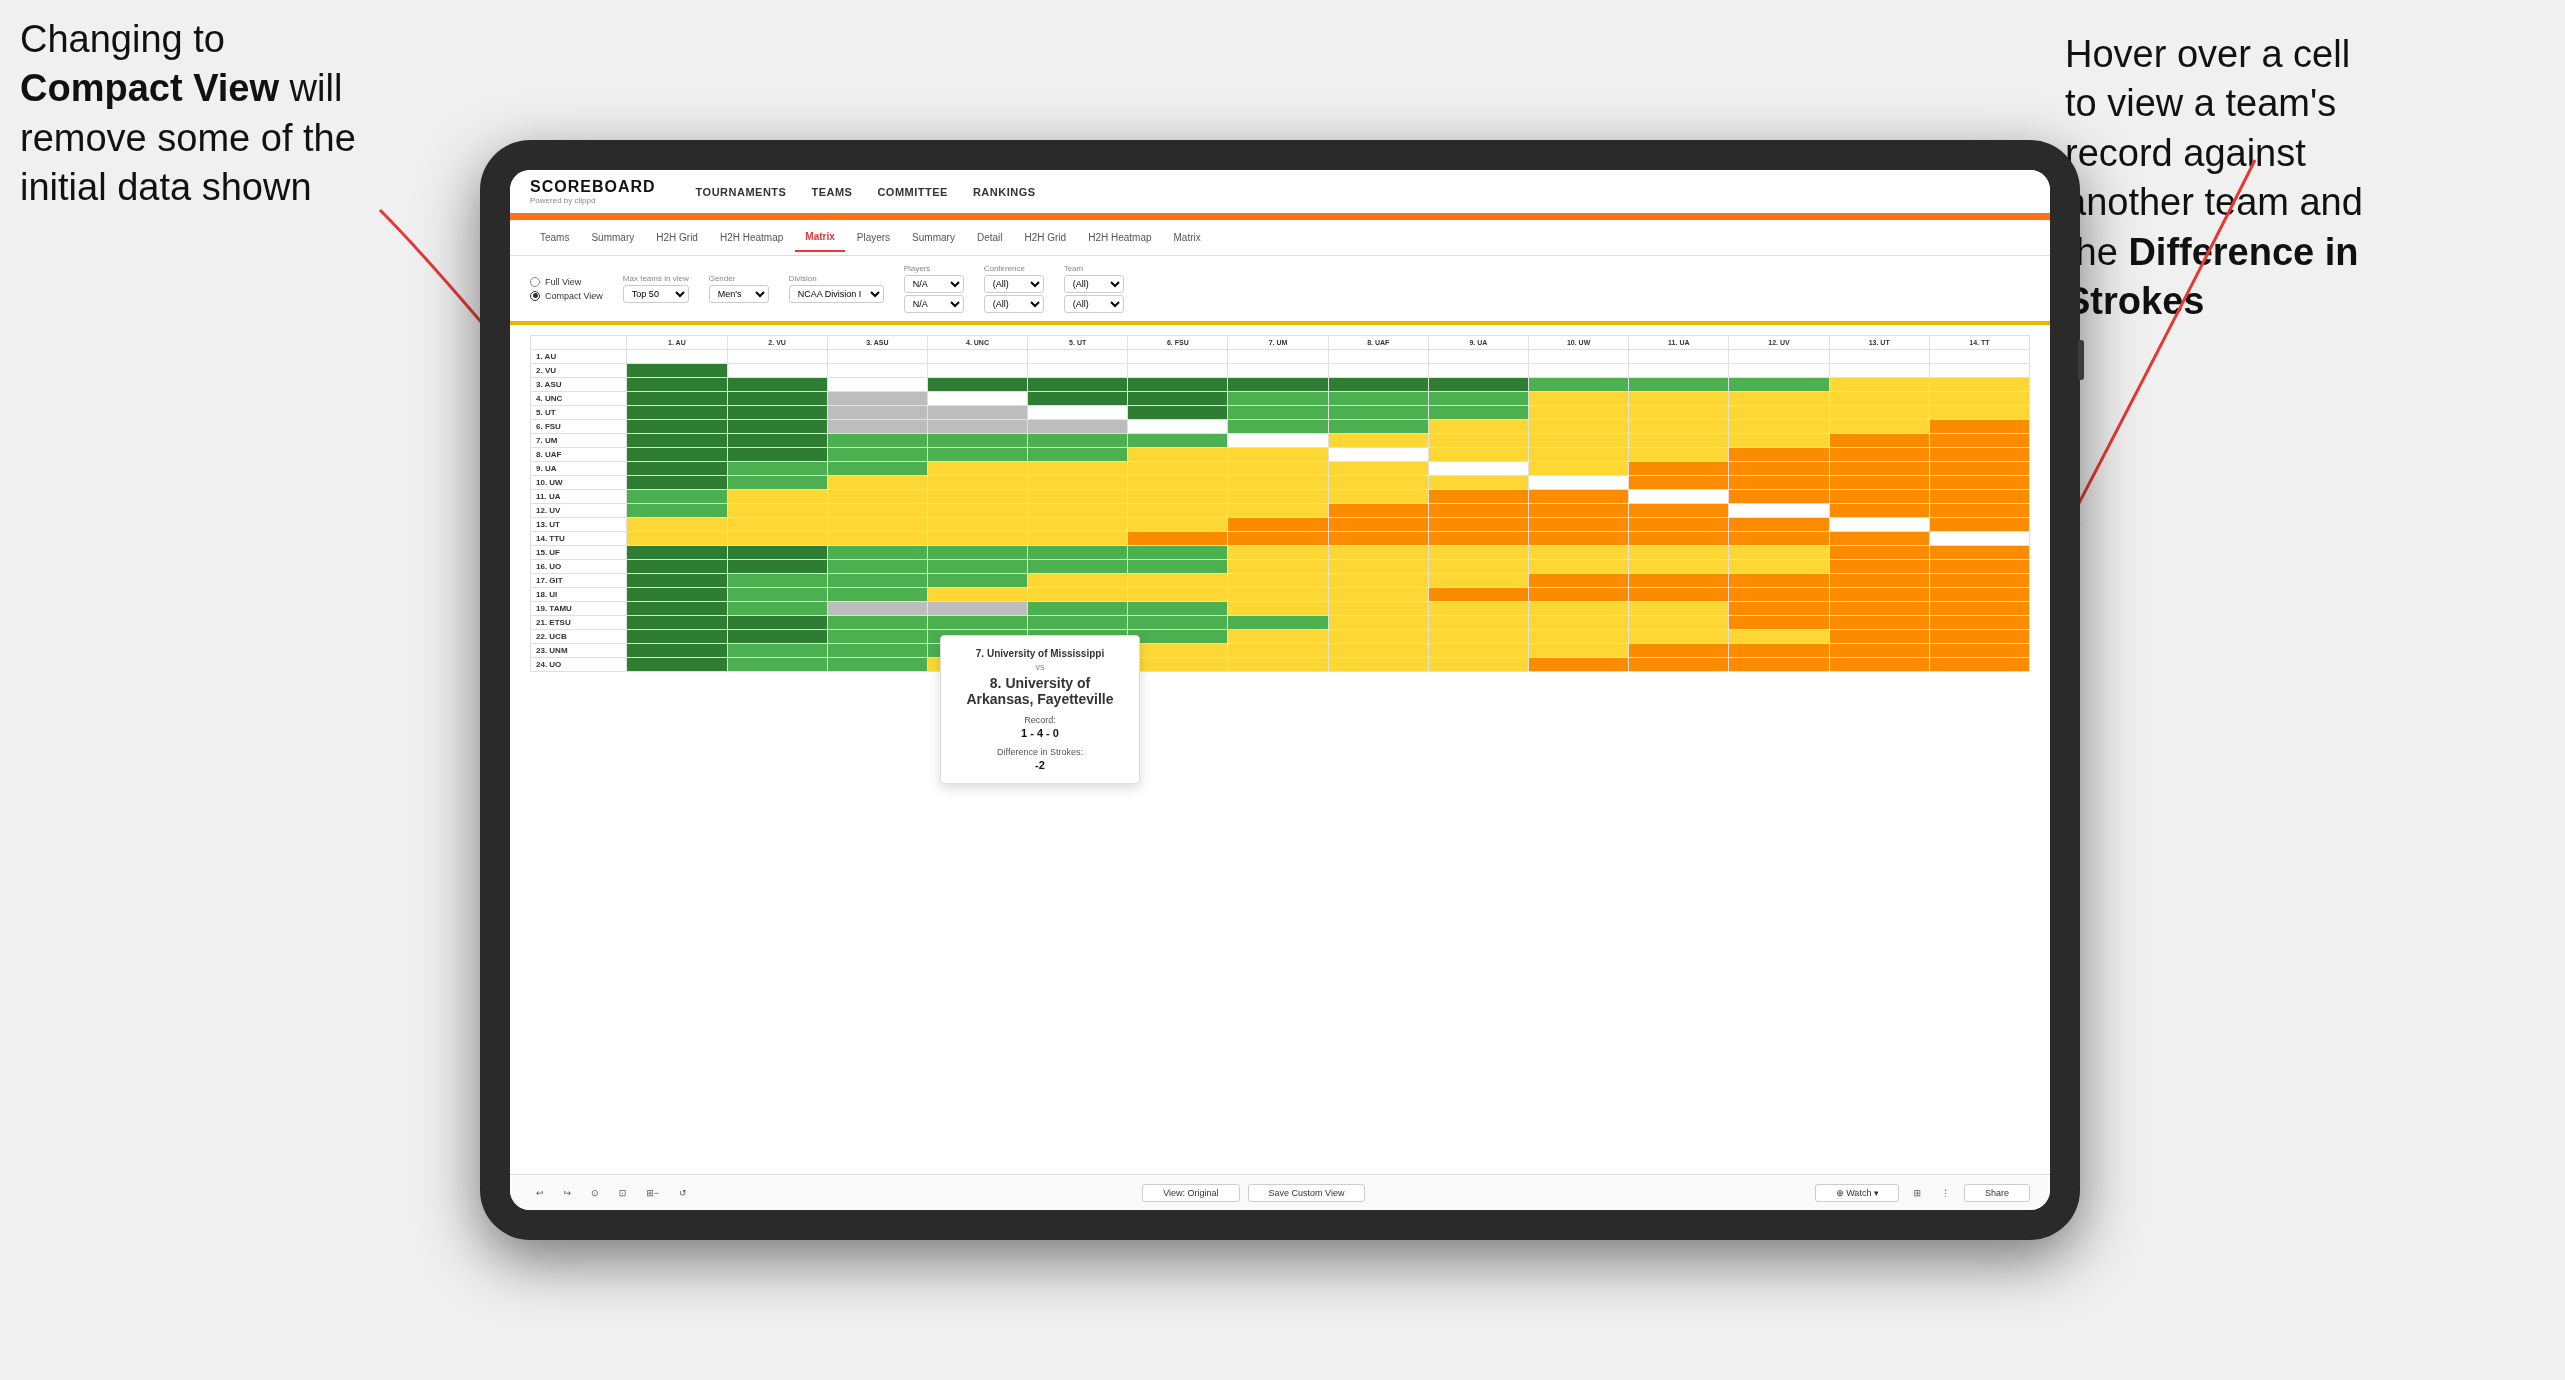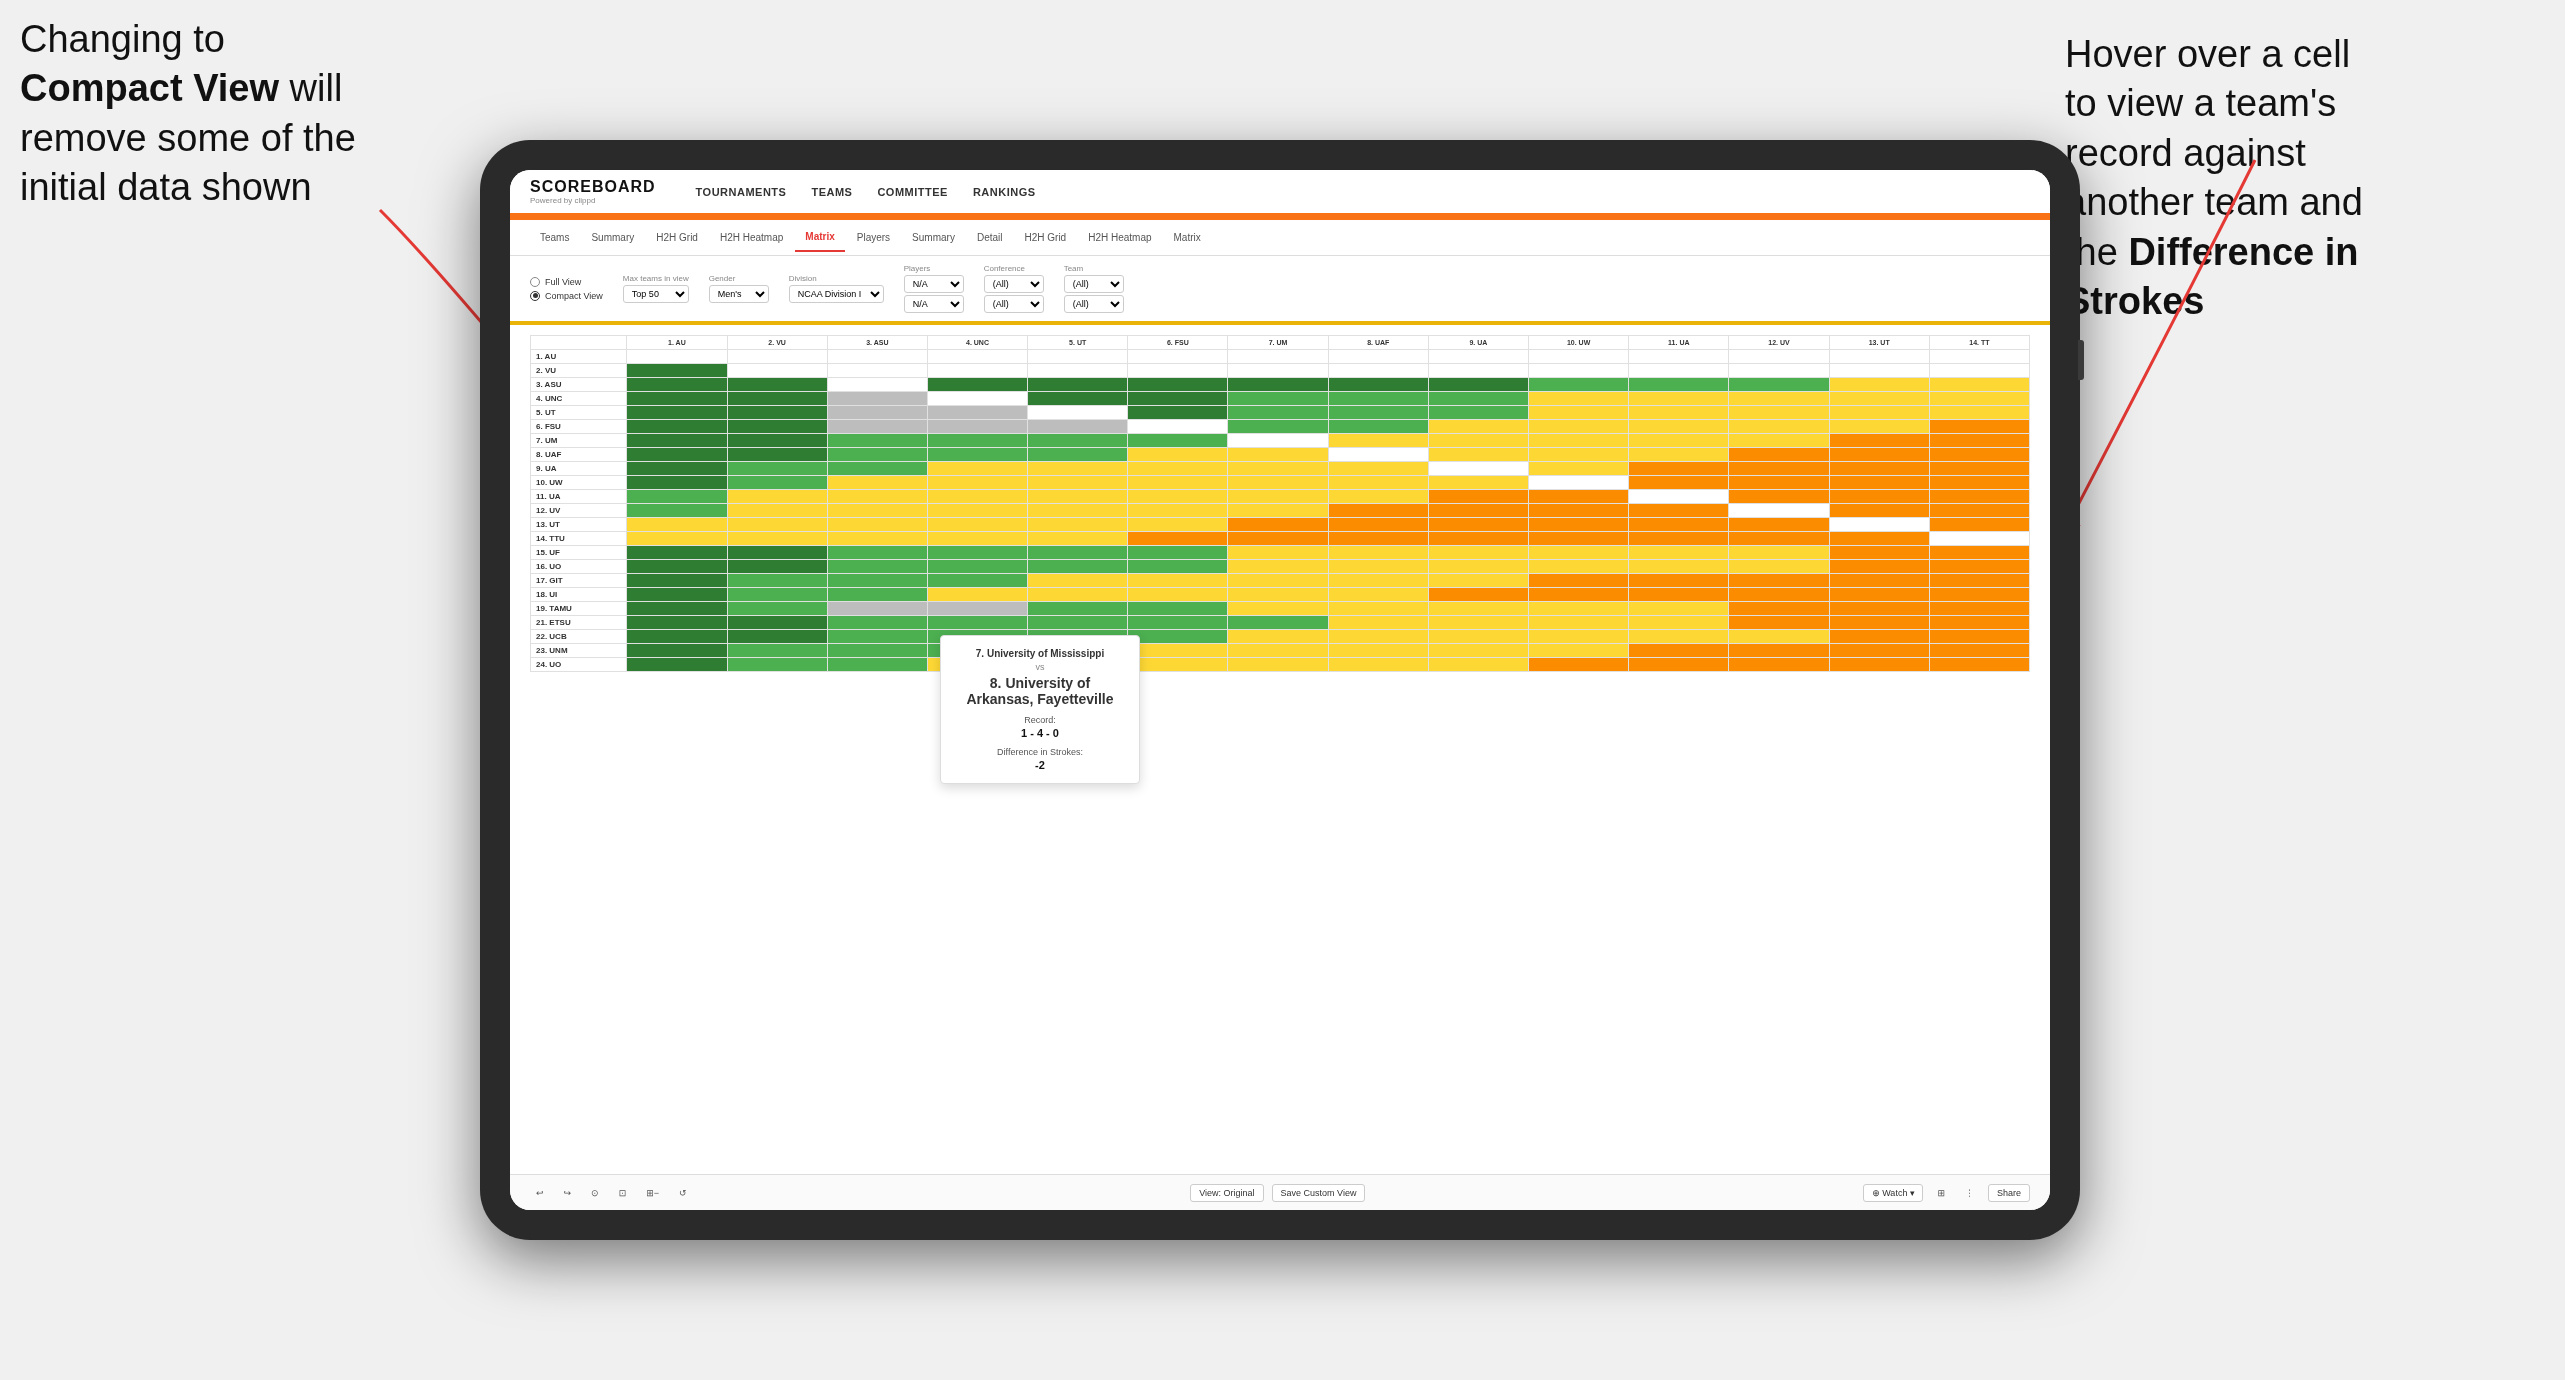--- a/index.html
+++ b/index.html
@@ -317,21 +317,21 @@
       color: #555;
       cursor: pointer;
       padding: 3px 6px;
       border-radius: 3px;
     }
 
     .toolbar-btn-primary {
       font-size: 9px;
       color: #333;
       cursor: pointer;
-      padding: 3px 8px;
+      padding: 3px 20px;
       border: 1px solid #ccc;
       border-radius: 3px;
       background: #fff;
     }
 
     
     .arrow-svg {
       position: absolute;
     }
 

